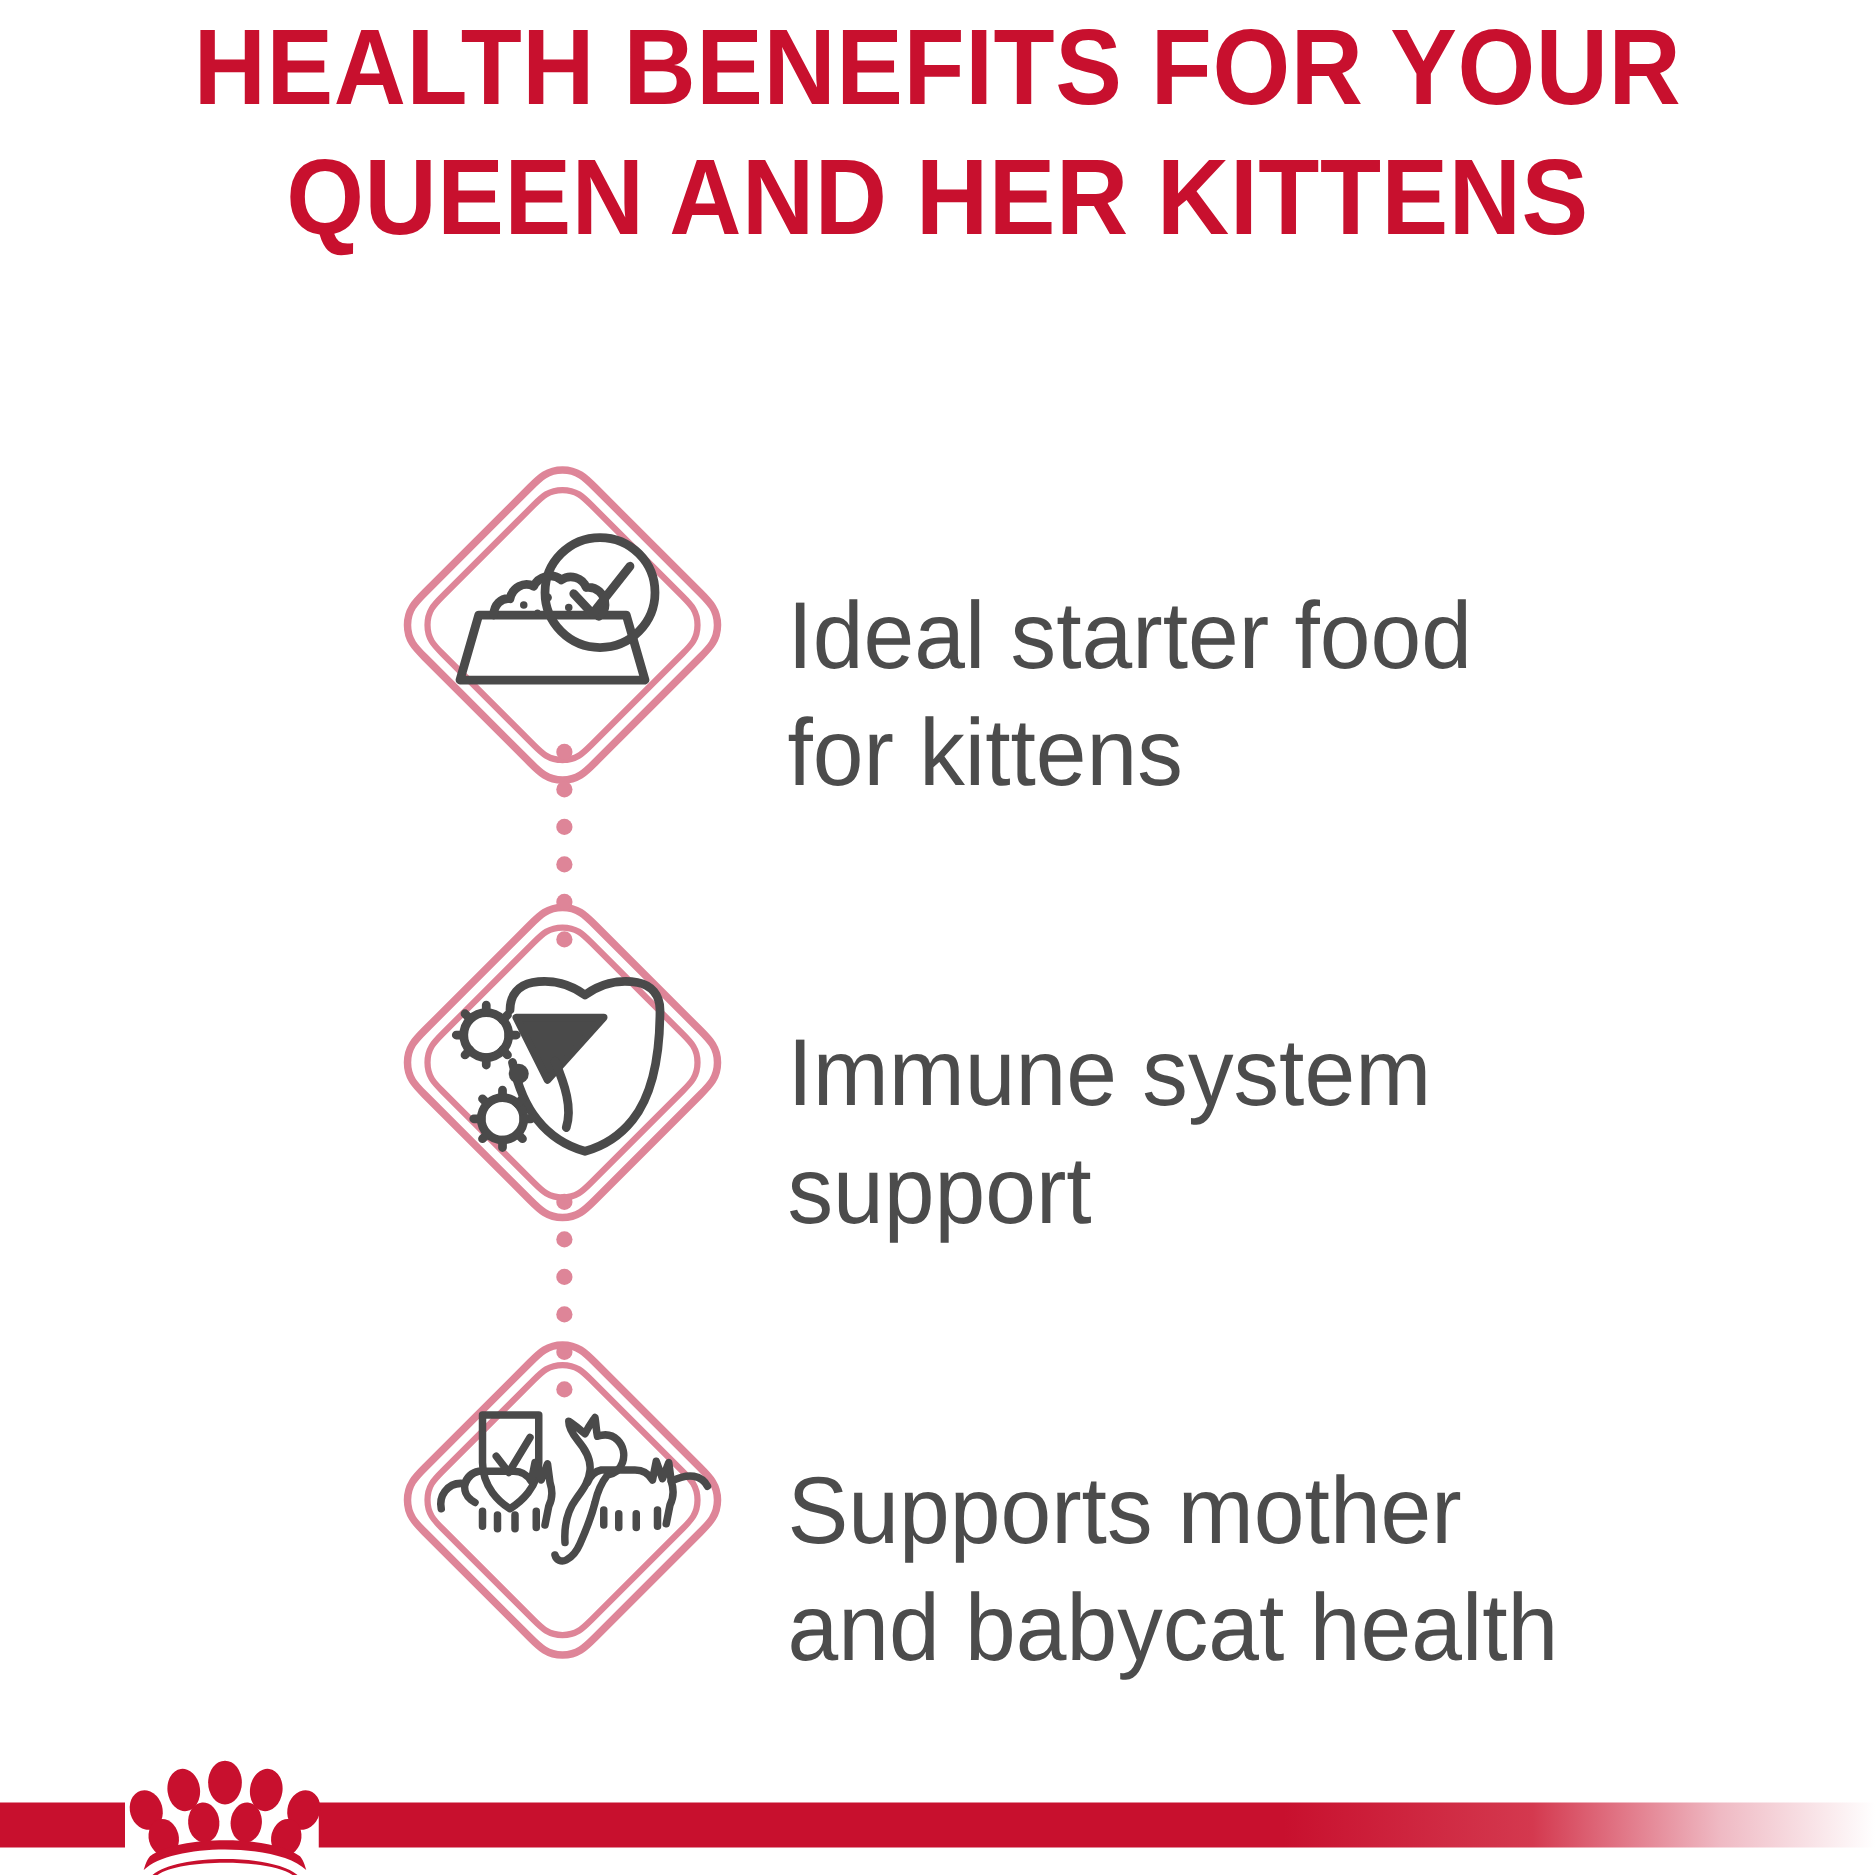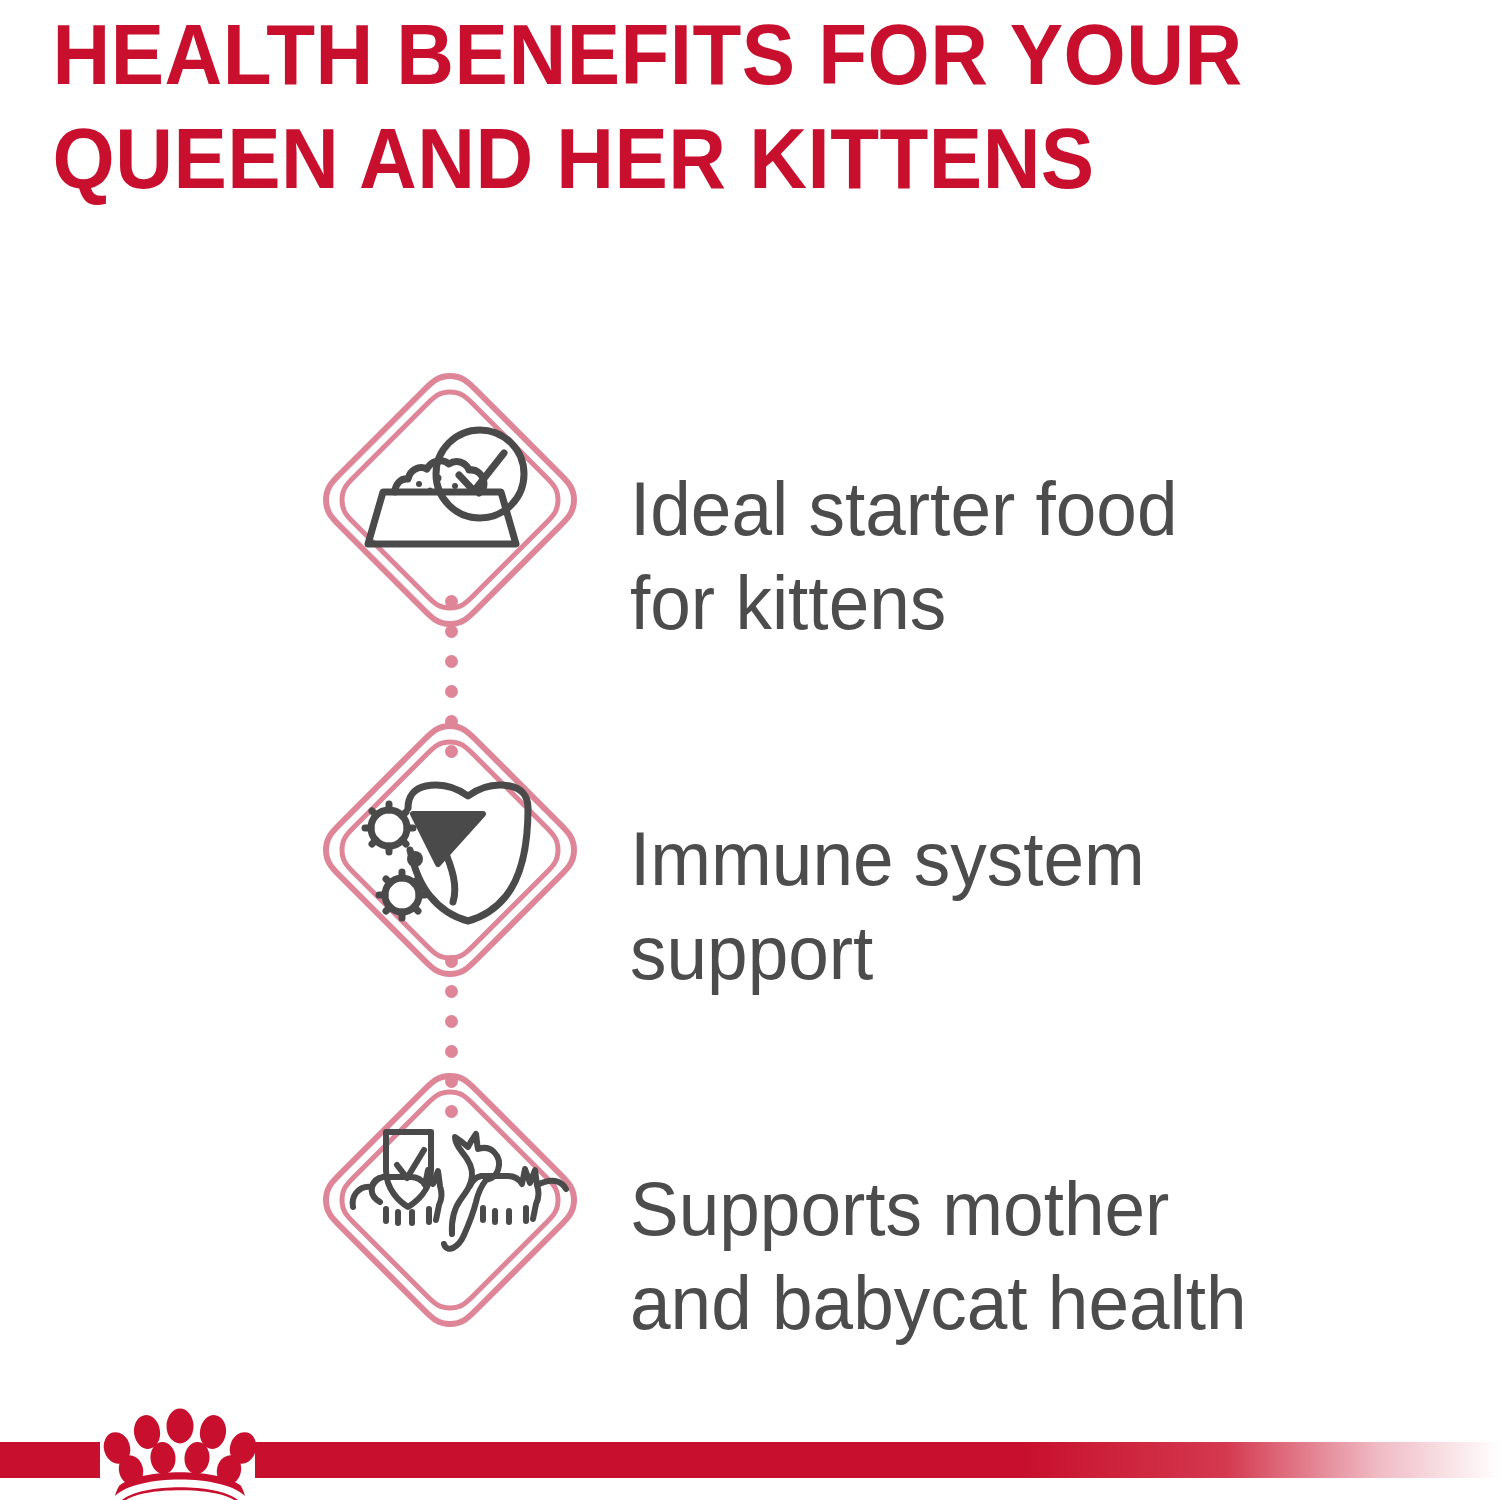--- a/index.html
+++ b/index.html
@@ -17,20 +17,21 @@
     background: #ffffff;
     overflow: hidden;
   }
 
   
   .title-block {
     position: absolute;
     top: 2px;
     left: 0;
     width: 1500px;
+    text-align: center;
   }
   .title-line {
     color: #C8102E;
     font-family: "Liberation Sans Narrow", "Liberation Sans", sans-serif;
     font-weight: 700;
     font-size: 86px;
     line-height: 104px;
     letter-spacing: 0.5px;
     transform: scaleX(0.93);
     transform-origin: center;

